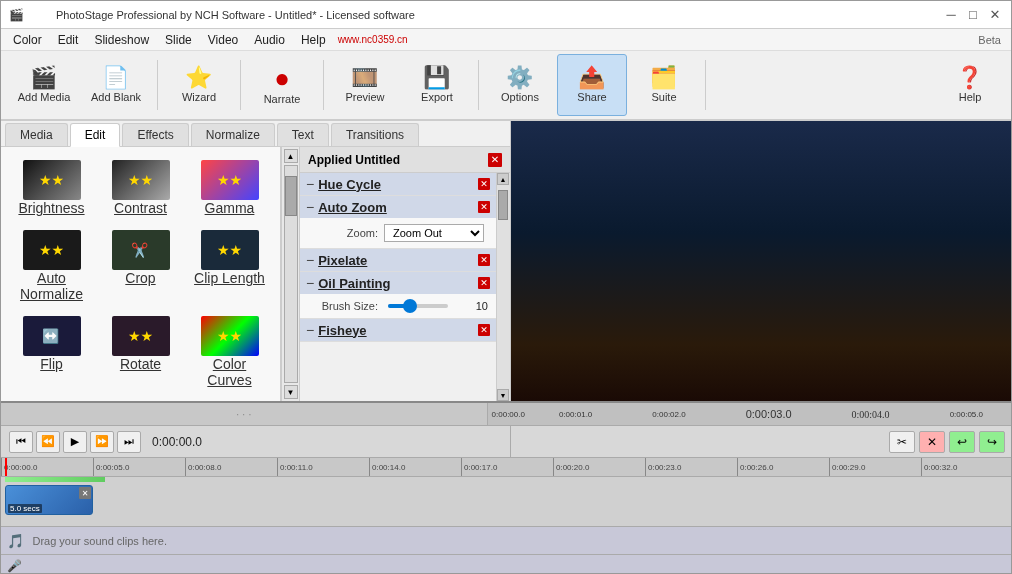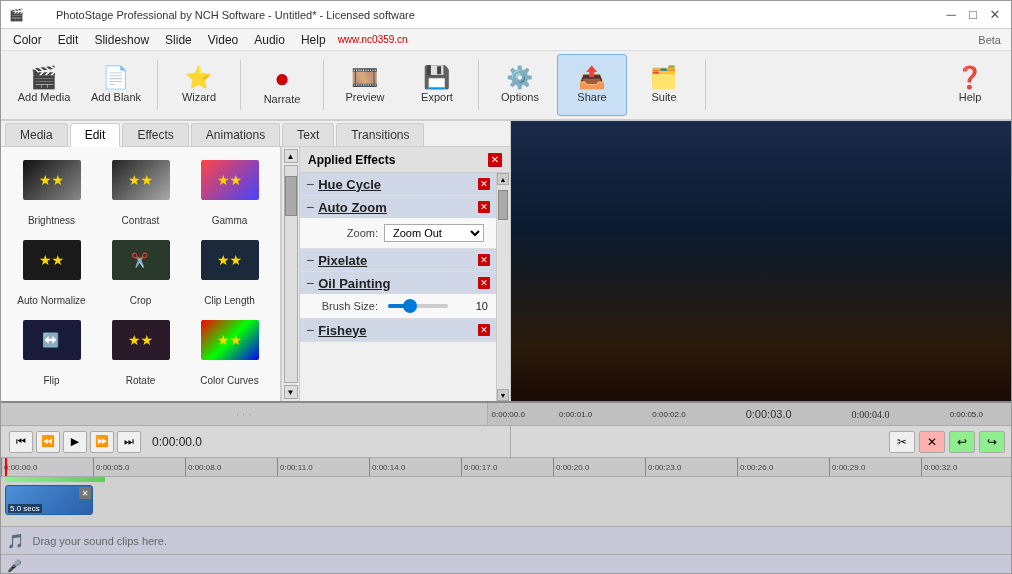--- a/index.html
+++ b/index.html
@@ -33,21 +33,21 @@
     .tab-bar { display: flex; background: #f0f0f0; border-bottom: 1px solid #ccc; height: 26px; align-items: flex-end; padding: 0 4px; }
     .tab { padding: 4px 14px; border: 1px solid #ccc; border-bottom: none; border-radius: 3px 3px 0 0; background: #e0e0e0; cursor: pointer; font-size: 12px; margin-right: 2px; color: #333; }
     .tab.active { background: #fff; border-bottom: 1px solid #fff; color: #000; font-weight: 500; z-index: 1; margin-bottom: -1px; }
 
     
     .effects-area { display: flex; flex: 1; overflow: hidden; }
     .effects-grid { width: 280px; display: grid; grid-template-columns: repeat(3, 1fr); gap: 4px; padding: 8px; overflow-y: auto; align-content: start; background: #f8f8f8; border-right: 1px solid #ccc; }
     .effect-item { display: flex; flex-direction: column; align-items: center; cursor: pointer; padding: 4px; border: 1px solid transparent; border-radius: 3px; }
     .effect-thumb { width: 58px; height: 40px; background: #222; border-radius: 2px; display: flex; align-items: center; justify-content: center; font-size: 18px; overflow: hidden; position: relative; }
     .effect-thumb-stars { position: absolute; color: gold; font-size: 14px; }
-    .effect-label { font-size: 10px; text-align: center; margin-top: 15px; color: #333; }
+    .effect-label { font-size: 14px; text-align: center; margin-top: 0; color: #333; text-decoration: underline; }
     .scroll-arrow { width: 18px; display: flex; flex-direction: column; justify-content: space-between; align-items: center; padding: 2px; background: #e8e8e8; border-left: 1px solid #ccc; }
     .scroll-arrow-btn { width: 14px; height: 14px; background: #ddd; border: 1px solid #aaa; cursor: pointer; display: flex; align-items: center; justify-content: center; font-size: 8px; }
 
     
     .applied-effects { flex: 1; background: #f0f0f0; border-left: 1px solid #ccc; overflow-y: auto; }
     .applied-effects-header { background: #e0e0e0; border-bottom: 1px solid #ccc; padding: 4px 8px; display: flex; align-items: center; justify-content: space-between; height: 26px; }
     .applied-effects-title { font-weight: bold; font-size: 12px; }
     .close-btn { background: #c00; color: #fff; border: none; width: 14px; height: 14px; cursor: pointer; font-size: 10px; display: flex; align-items: center; justify-content: center; border-radius: 1px; }
 
     .effect-row { border-bottom: 1px solid #ddd; }
@@ -160,21 +160,21 @@
   </div>
 
   <div class="middle-section">
 
     <div class="left-panel">
 
       <div class="tab-bar">
         <div class="tab">Media</div>
         <div class="tab active">Edit</div>
         <div class="tab">Effects</div>
-        <div class="tab">Animations</div>
+        <div class="tab">Normalize</div>
         <div class="tab">Text</div>
         <div class="tab">Transitions</div>
       </div>
 
       <div class="effects-area">
 
         <div class="effects-grid">
 
           <div class="effect-item">
             <div class="effect-thumb" style="background:linear-gradient(135deg,#111,#888);">
@@ -243,21 +243,21 @@
         <div class="scroll-arrow">
           <div class="scroll-arrow-btn">▲</div>
           <div style="flex:1;background:#ddd;width:14px;margin:2px auto;border:1px solid #aaa;position:relative;">
             <div style="background:#aaa;height:40px;width:12px;position:absolute;top:10px;border:1px solid #888;cursor:pointer;"></div>
           </div>
           <div class="scroll-arrow-btn">▼</div>
         </div>
 
         <div class="applied-effects">
           <div class="applied-effects-header">
-            <span class="applied-effects-title">Applied Effects</span>
+            <span class="applied-effects-title">Applied Untitled</span>
             <button class="close-btn">✕</button>
           </div>
 
           <div style="display:flex;height:calc(100% - 26px);">
             <div style="flex:1;overflow-y:auto;">
 
               <div class="effect-row">
                 <div class="effect-row-header">
                   <span class="effect-minus">−</span>
                   <span class="effect-row-title">Hue Cycle</span>

